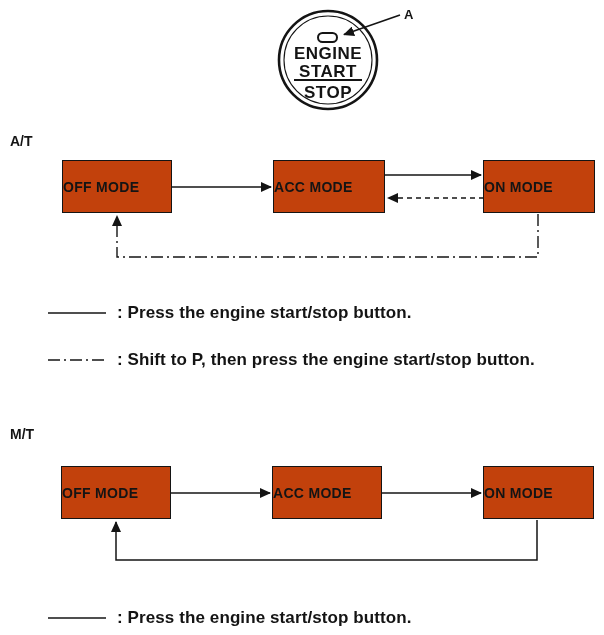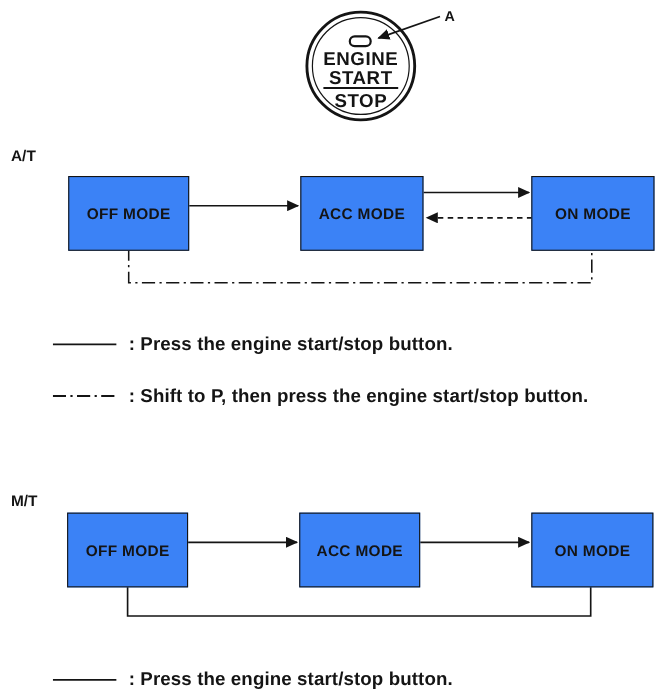--- a/index.html
+++ b/index.html
@@ -12,26 +12,26 @@
     color: #141414;
     overflow: hidden;
   }
   .gfx-layer {
     position: absolute;
     left: 0; top: 0;
     width: 604px; height: 635px;
   }
   .mode-box {
     position: absolute;
-    height: 68px;
+    height: 53px;
     border: 1.6px solid #141414;
-    background: #3b82f6;
+    background: #c2410c;
     display: flex;
     align-items: center;
-    justify-content: center;
+    justify-content: flex-start;
     font-weight: bold;
     font-size: 14px;
     letter-spacing: 0.3px;
     box-sizing: border-box;
   }
   .section-label {
     position: absolute;
     left: 10px;
     font-weight: bold;
     font-size: 14px;
@@ -108,21 +108,21 @@
     </svg>
     <span class="legend-text">: Press the engine start/stop button.</span>
   </div>
   <div class="legend-row" style="top:353px;align-items:center;">
     <svg class="legend-swatch" viewBox="0 0 58 8">
       <line x1="0" y1="4" x2="58" y2="4" stroke="#141414" stroke-width="1.6" stroke-dasharray="12,4,2,4"></line>
     </svg>
     <span class="legend-text">: Shift to P, then press the engine start/stop button.</span>
   </div>
 
-  <div class="section-label" style="top:447px;">M/T</div>
+  <div class="section-label" style="top:426px;">M/T</div>
 
   <div class="mode-box" style="left:61px; top:466px; width:110px;">
     <span>OFF MODE</span>
   </div>
   <div class="mode-box" style="left:272px; top:466px; width:110px;">
     <span>ACC MODE</span>
   </div>
   <div class="mode-box" style="left:483px; top:466px; width:111px;">
     <span>ON MODE</span>
   </div>

